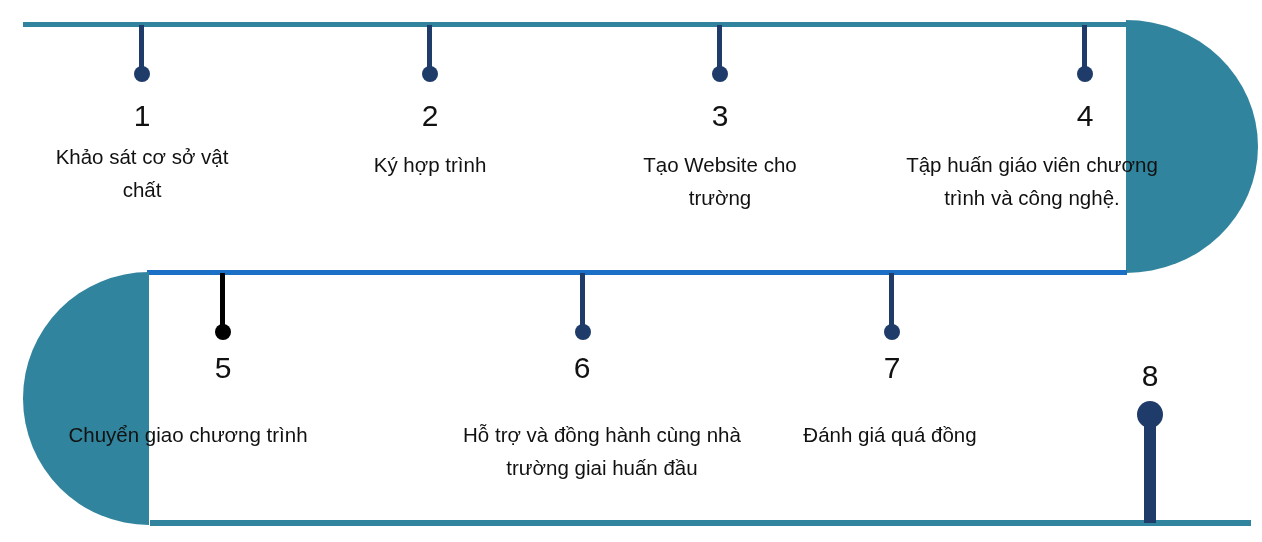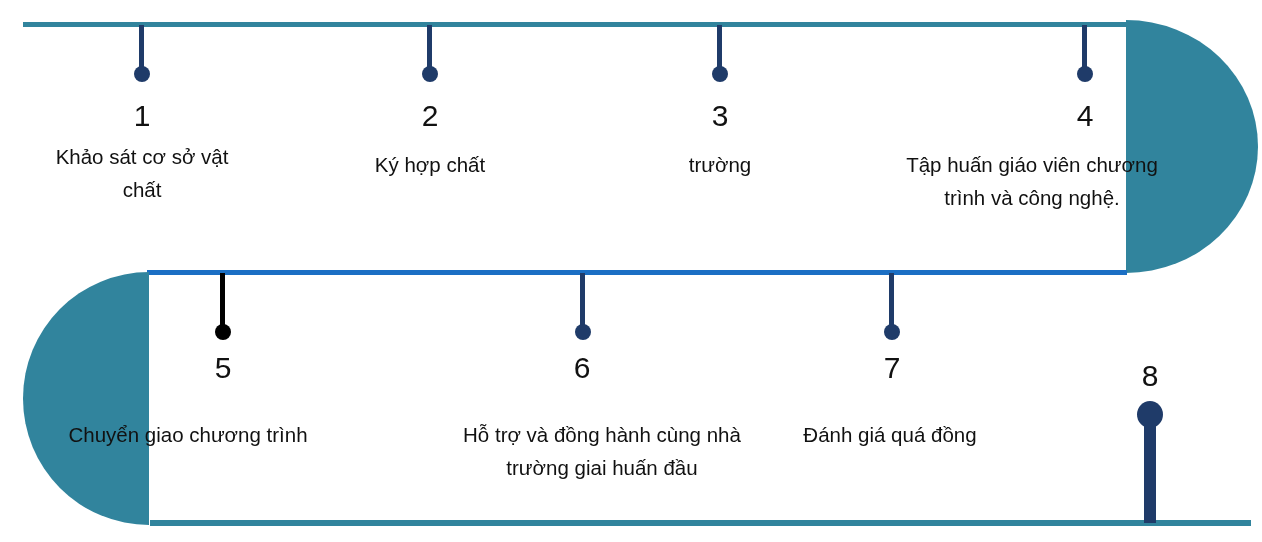--- a/index.html
+++ b/index.html
@@ -58,28 +58,29 @@
   <div class="num" style="left:112px; top:100px;">1</div>
   <div class="lbl" style="left:32px; top:140px; width:220px;">
     <span class="lbl-line">Khảo sát cơ sở vật</span>
     <span class="lbl-line">chất</span>
   </div>
 
   <div class="stem" style="left:427px; top:25px; height:44px;"></div>
   <div class="dot" style="left:422px; top:66px;"></div>
   <div class="num" style="left:400px; top:100px;">2</div>
   <div class="lbl" style="left:320px; top:148px; width:220px;">
-    <span class="lbl-line">Ký hợp chất</span>
+    <span class="lbl-line">Ký hợp trình</span>
 
   </div>
 
   <div class="stem" style="left:717px; top:25px; height:44px;"></div>
   <div class="dot" style="left:712px; top:66px;"></div>
   <div class="num" style="left:690px; top:100px;">3</div>
   <div class="lbl" style="left:610px; top:148px; width:220px;">
+    <span class="lbl-line">Tạo Website cho</span>
     <span class="lbl-line">trường</span>
   </div>
 
   <div class="stem" style="left:1082px; top:25px; height:44px;"></div>
   <div class="dot" style="left:1077px; top:66px;"></div>
   <div class="num" style="left:1055px; top:100px;">4</div>
   <div class="lbl" style="left:882px; top:148px; width:300px;">
     <span class="lbl-line">Tập huấn giáo viên chương</span>
     <span class="lbl-line">trình và công nghệ.</span>
   </div>

